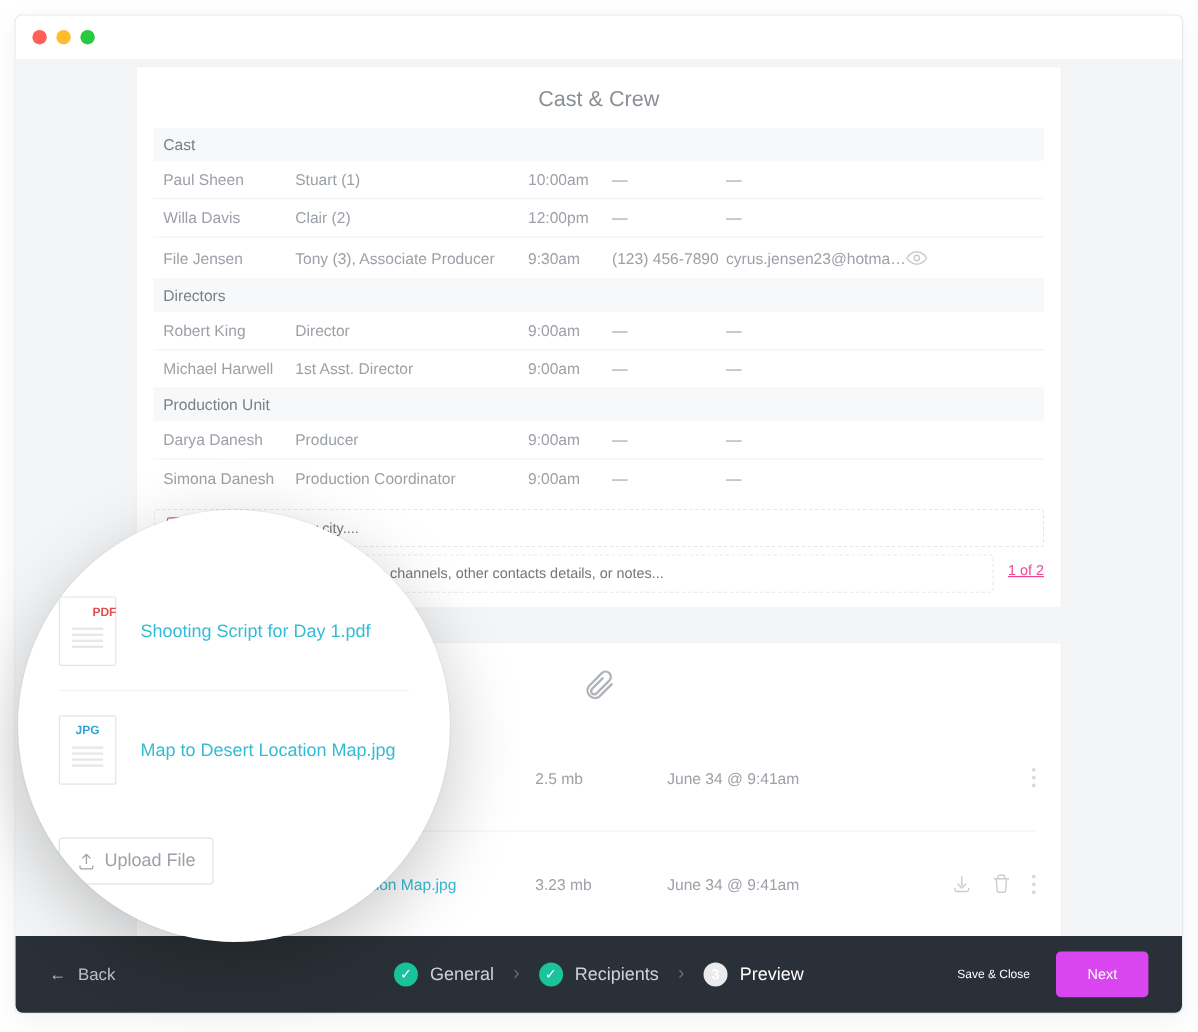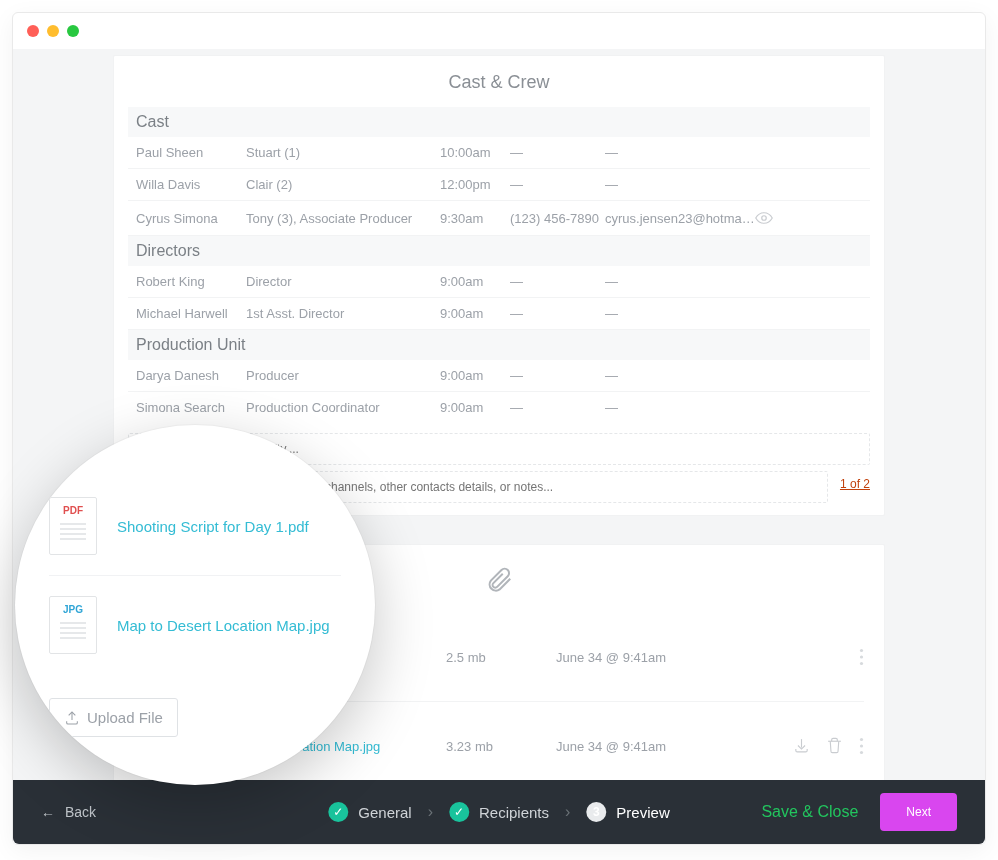--- a/index.html
+++ b/index.html
@@ -16,47 +16,47 @@
   .titlebar { height: 36px; display:flex; align-items:center; padding:0 14px; gap:8px; }
   .dot { width:12px; height:12px; border-radius:50%; }
   .dot.red{background:#ff5f57;} .dot.yellow{background:#ffbd2e;} .dot.green{background:#28c840;}
   .body { flex:1; background:#f4f5f6; padding: 6px 100px 0 100px; overflow:hidden; }
 
   .panel { background:#ffffff; border:1px solid #f1f2f3; border-radius:2px; }
 
   
   .cc-title { text-align:center; font-size:18px; color:#8a8f95; padding:16px 0 14px; }
   .tbl { font-size:13px; color:#9ca1a8; }
-  .grp-header { background:#f7f8f9; color:#7b8086; padding:6px 8px; font-size:16px; }
+  .grp-header { background:#f7f8f9; color:#7b8086; padding:6px 8px; font-size:13px; }
   .row { display:flex; align-items:center; padding:8px 8px; border-bottom:1px solid #f2f3f4; }
   .row:last-child { border-bottom:none; }
   .c-name { width:110px; }
   .c-role { width:170px; white-space:nowrap; overflow:hidden; text-overflow:ellipsis; }
   .c-time { width:70px;margin-left:24px; }
   .c-phone{ width:95px; }
   .c-email{ width:150px; white-space:nowrap; overflow:hidden; text-overflow:ellipsis; }
   .c-icon { width:30px; text-align:right; color:#c9ccd0; }
 
   .input-line { display:flex; align-items:center; border:1px dashed #e5e7e9; border-radius:2px; padding:6px 10px; margin:6px 0 0; color:#b6bbc1; font-size:12px; }
   .input-line .glyph { width:18px; height:18px; display:flex; align-items:center; justify-content:center; margin-right:10px; font-size:11px; }
   .h-glyph { border:1px solid #ef5a5a; color:#ef5a5a; border-radius:2px; font-weight:700; }
   .footer-row { display:flex; align-items:center; justify-content:space-between; }
-  .pageind { color:#c2410c; font-size:12px; padding-left:12px; white-space:nowrap;text-decoration:underline; }
+  .pageind { color:#ec4899; font-size:12px; padding-left:12px; white-space:nowrap;text-decoration:underline; }
 
   
   .attach-panel { margin-top:28px; padding: 20px 20px 14px; min-height: 400px; }
   .attach-head { text-align:center; color:#8a8f95; }
   .clip { font-size:28px; color:#b1b5ba; }
   .attach-title{ font-size:17px; margin-top:6px; color:#8a8f95; }
 
   .file-row { display:flex; align-items:center; padding:18px 0; border-top:1px solid #f2f3f4; color:#9ca1a8; font-size:13px; }
   .file-row:first-of-type { border-top:none; }
   .file-thumb { width:44px; height:52px; border:1px solid #e2e4e6; border-radius:2px; margin-right:18px; display:flex; flex-direction:column; align-items:center; padding-top:5px; }
   .file-thumb .ext { font-size:10px; font-weight:700; }
-  .file-thumb.pdf .ext { color:#e04f4f; }
+  .file-thumb.pdf .ext { color:#e04f4f;padding-left:28px; }
   .file-thumb.jpg .ext { color:#2fa5d6;text-align:right; }
   .file-thumb .lines { margin-top:4px; width:26px; }
   .file-thumb .lines div{ height:2px; background:#e6e8ea; margin:3px 0; }
   .file-name { flex:0 0 250px; color:#34bcd4; white-space:nowrap; overflow:hidden; text-overflow:ellipsis; }
   .file-size { flex:0 0 110px; }
   .file-date { flex:0 0 170px; }
   .file-actions { margin-left:auto; display:flex; gap:16px; color:#c9ccd0; }
 
   .upload-row { border-top:1px solid #f2f3f4; padding-top:16px; }
   .upload-btn { border:1px solid #dfe2e5; border-radius:3px; padding:8px 14px; display:inline-flex; align-items:center; gap:7px; color:#9ca1a8; font-size:14px; cursor:pointer; }
@@ -65,21 +65,21 @@
   .bottombar { position:absolute; left:0; right:0; bottom:0; height:64px; background:#2a3037; color:#edf0f2; display:flex; align-items:center; padding:0 28px; border-radius:0 0 6px 6px; }
   .back { color:#bfc4c9; display:flex; align-items:center; gap:10px; font-size:14px; cursor:pointer; }
   .steps { margin-left:auto; margin-right:auto; display:flex; align-items:center; gap:16px; position:absolute; left:50%; transform:translateX(-50%); }
   .step { display:flex; align-items:center; gap:10px; color:#cfd3d7; font-size:15px; }
   .badge { width:20px; height:20px; border-radius:50%; display:flex; align-items:center; justify-content:center; font-size:12px; }
   .badge.done { background:#19c39c; color:#fff; }
   .badge.num { background:#e9ebed; color:#3b4248; font-weight:600; }
   .chev { color:#6a7176; }
   .step.active span { color:#fff; }
   .right-actions { margin-left:auto; display:flex; align-items:center; gap:22px; }
-  .save { color:#22c55e; font-size:16px; cursor:pointer; }
+  .save { color:#ffffff; font-size:10px; cursor:pointer; }
   .next { background:#d946ef; color:#fff; border:none; border-radius:4px; padding:12px 26px; font-size:12px; cursor:pointer; }
 
   
   .zoom {
     position:absolute;
     left: 15px; top: 425px;
     width: 360px; height: 360px;
     border-radius:50%;
     background:#fff;
     box-shadow: 0 18px 60px rgba(0,0,0,.22), 0 0 0 1px rgba(0,0,0,.03);
@@ -124,21 +124,21 @@
             </div>
             <div class="row">
               <div class="c-name">Willa Davis</div>
               <div class="c-role">Clair (2)</div>
               <div class="c-time">12:00pm</div>
               <div class="c-phone">—</div>
               <div class="c-email">—</div>
               <div class="c-icon"></div>
             </div>
             <div class="row">
-              <div class="c-name">Cyrus Simona</div>
+              <div class="c-name">File Jensen</div>
               <div class="c-role">Tony (3), Associate Producer</div>
               <div class="c-time">9:30am</div>
               <div class="c-phone">(123) 456-7890</div>
               <div class="c-email">cyrus.jensen23@hotmail...</div>
               <div class="c-icon">
                 <svg width="18" height="18" viewBox="0 0 24 24" fill="none" stroke="#c9ccd0" stroke-width="1.6">
                   <path d="M1 12s4-7 11-7 11 7 11 7-4 7-11 7S1 12 1 12z"></path>
                   <circle cx="12" cy="12" r="3"></circle>
                 </svg>
               </div>
@@ -163,21 +163,21 @@
             <div class="grp-header">Production Unit</div>
             <div class="row">
               <div class="c-name">Darya Danesh</div>
               <div class="c-role">Producer</div>
               <div class="c-time">9:00am</div>
               <div class="c-phone">—</div>
               <div class="c-email">—</div>
               <div class="c-icon"></div>
             </div>
             <div class="row">
-              <div class="c-name">Simona Search</div>
+              <div class="c-name">Simona Danesh</div>
               <div class="c-role">Production Coordinator</div>
               <div class="c-time">9:00am</div>
               <div class="c-phone">—</div>
               <div class="c-email">—</div>
               <div class="c-icon"></div>
             </div>
           </div>
 
         <div class="input-line" style="margin-top:10px;">
           <span class="glyph h-glyph">H</span>

